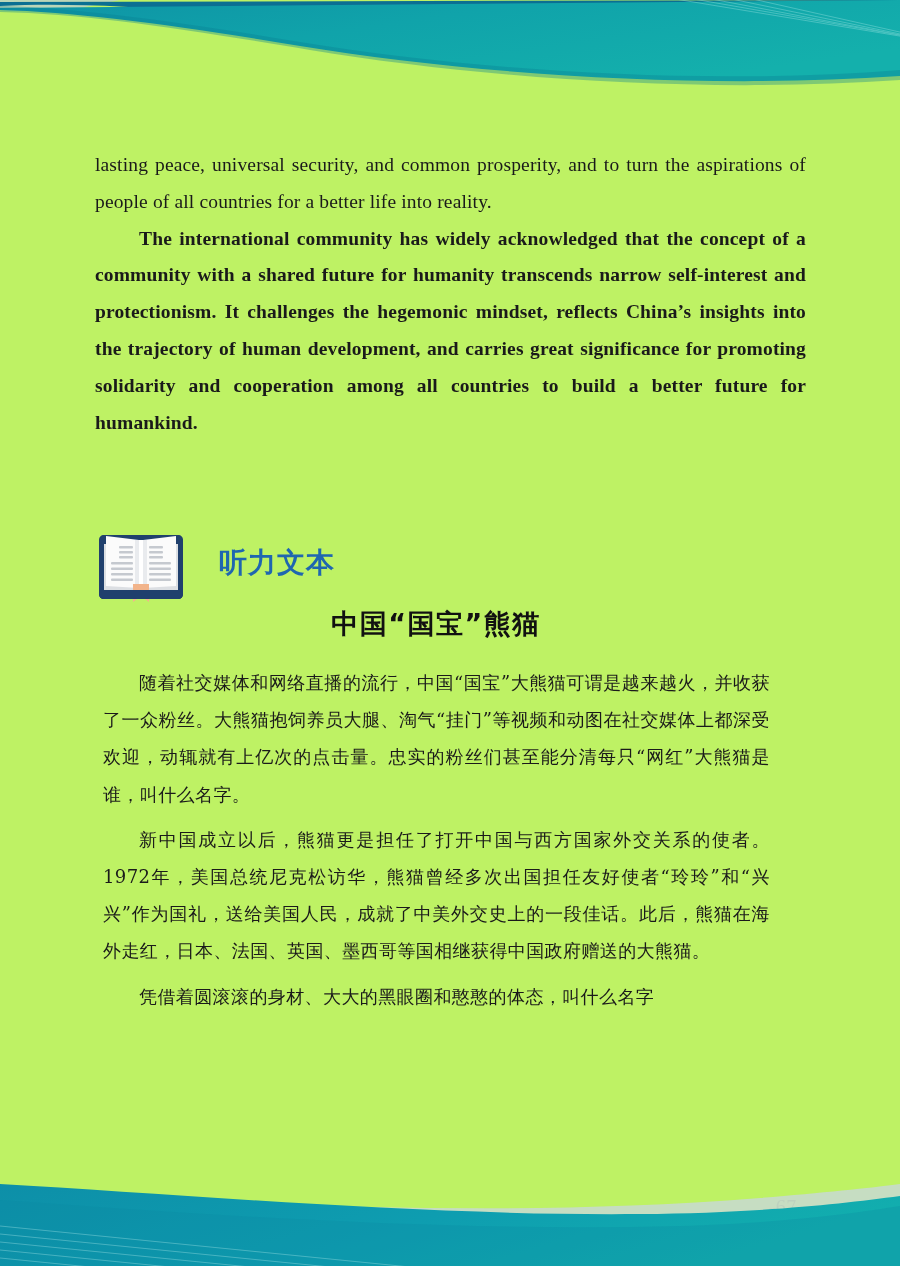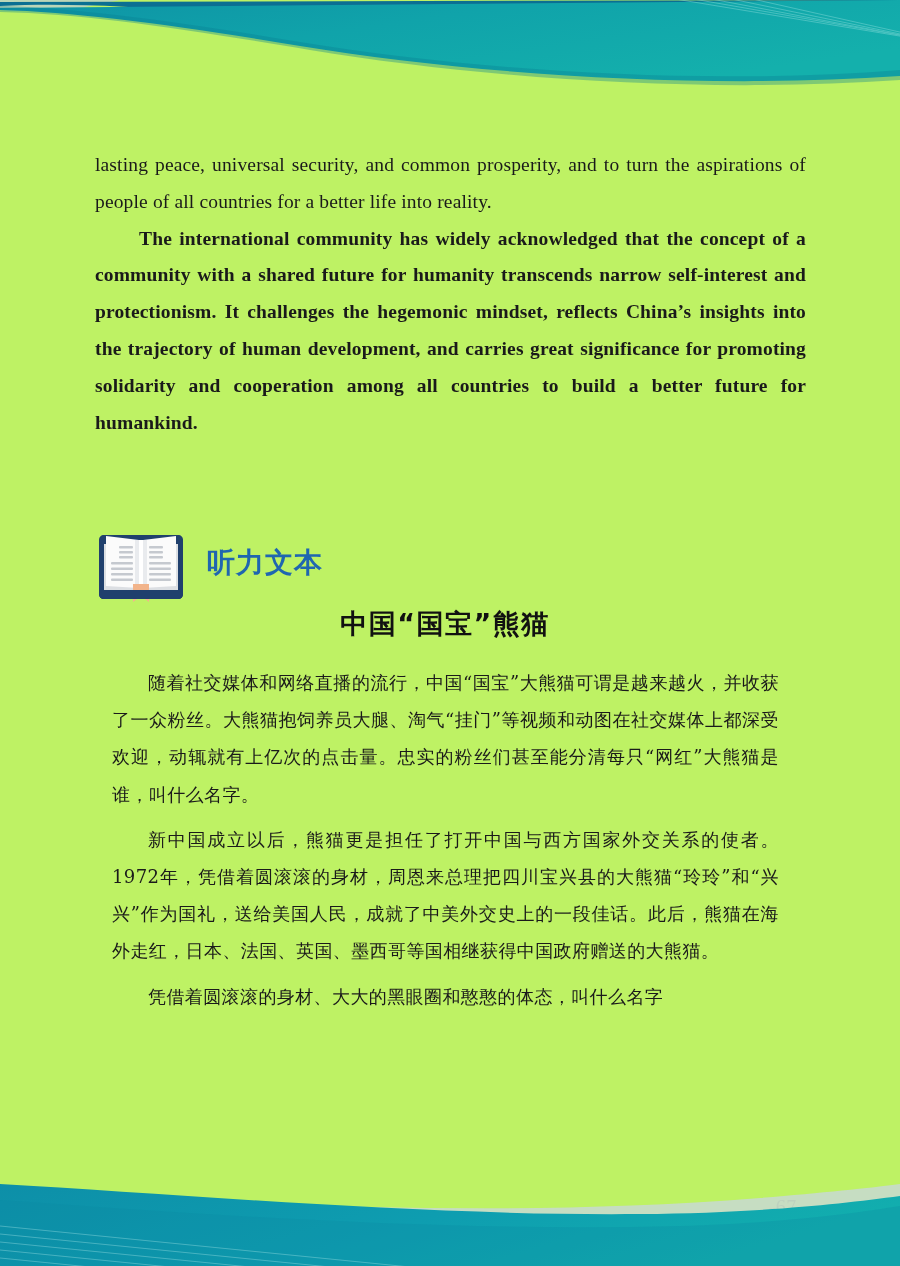--- a/index.html
+++ b/index.html
@@ -41,38 +41,38 @@
   .en-para.indent { text-indent: 44px; font-weight: bold; }
   .en-block { position: absolute; top: 147px; left: 0; width: 900px; }
 
   
   .section-head {
     position: absolute;
     top: 524px;
     left: 95px;
     display: flex;
     align-items: center;
-    gap: 20px;
+    gap: 32px;
   }
   .book-icon { width: 92px; height: 80px; display: block; }
   .section-title {
     font-family: "DejaVu Sans", "Liberation Sans", sans-serif;
     font-size: 28px;
     font-weight: bold;
     color: #1f66b0;
     letter-spacing: 1px;
     line-height: 1;
     padding-bottom: 2px;
   }
 
   
   .cn-block {
     position: absolute;
     top: 606px;
-    left: 9px;
+    left: 0;
     width: 872px;
   }
   .cn-title {
     margin: 0 0 22px 0;
     text-align: center;
     font-family: "DejaVu Sans", "Liberation Sans", sans-serif;
     font-size: 27px;
     font-weight: bold;
     color: #111111;
     letter-spacing: 1.5px;
@@ -178,21 +178,21 @@
       <path d="M38,60 L54,60 L54,78 L46,72 L38,78 Z" fill="#f2b48b"></path>
 
       <path d="M4,66 L4,70 C4,73 6,75 9,75 L83,75 C86,75 88,73 88,70 L88,66 Z" fill="#20406d"></path>
     </svg>
     <div class="section-title">听力文本</div>
   </div>
 
   <div class="cn-block">
     <h2 class="cn-title">中国“国宝”熊猫</h2>
     <p class="cn-para">随着社交媒体和网络直播的流行，中国“国宝”大熊猫可谓是越来越火，并收获了一众粉丝。大熊猫抱饲养员大腿、淘气“挂门”等视频和动图在社交媒体上都深受欢迎，动辄就有上亿次的点击量。忠实的粉丝们甚至能分清每只“网红”大熊猫是谁，叫什么名字。</p>
-    <p class="cn-para">新中国成立以后，熊猫更是担任了打开中国与西方国家外交关系的使者。1972年，凭借着圆滚滚的身材，周恩来总理把四川宝兴县的大熊猫“玲玲”和“兴兴”作为国礼，送给美国人民，成就了中美外交史上的一段佳话。此后，熊猫在海外走红，日本、法国、英国、墨西哥等国相继获得中国政府赠送的大熊猫。</p>
+    <p class="cn-para">新中国成立以后，熊猫更是担任了打开中国与西方国家外交关系的使者。1972年，美国总统尼克松访华，熊猫曾经多次出国担任友好使者“玲玲”和“兴兴”作为国礼，送给美国人民，成就了中美外交史上的一段佳话。此后，熊猫在海外走红，日本、法国、英国、墨西哥等国相继获得中国政府赠送的大熊猫。</p>
     <p class="cn-para">凭借着圆滚滚的身材、大大的黑眼圈和憨憨的体态，叫什么名字</p>
   </div>
 
   <div class="page-number">-67-</div>
 
   <svg class="deco deco-bottom" viewBox="0 0 900 110" preserveAspectRatio="none" xmlns="http://www.w3.org/2000/svg">
     <defs>
       <linearGradient id="tealGradBot" x1="0" y1="0" x2="1" y2="0.3">
         <stop offset="0%" stop-color="#0d8fa8"></stop>
         <stop offset="55%" stop-color="#0e9db0"></stop>

